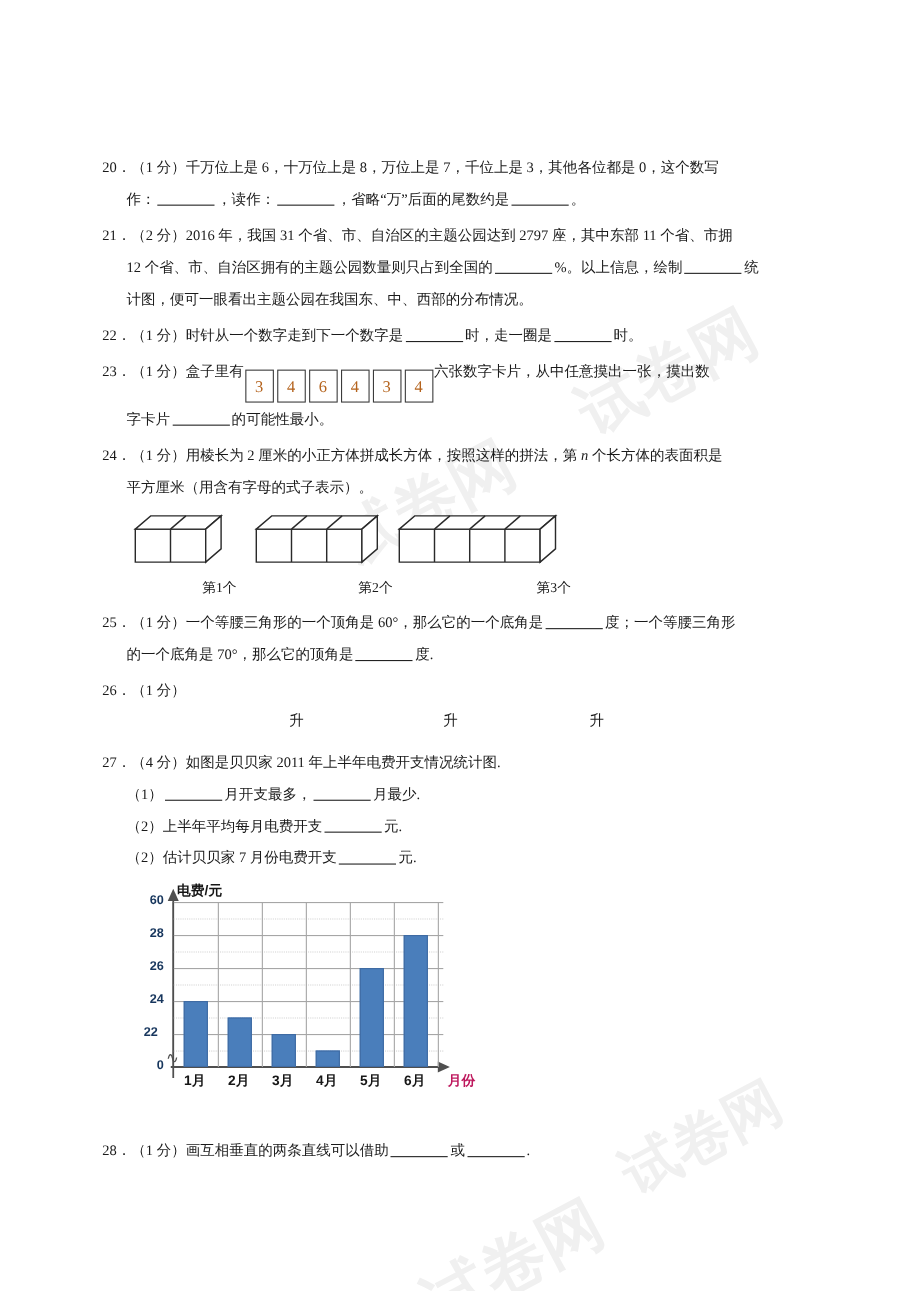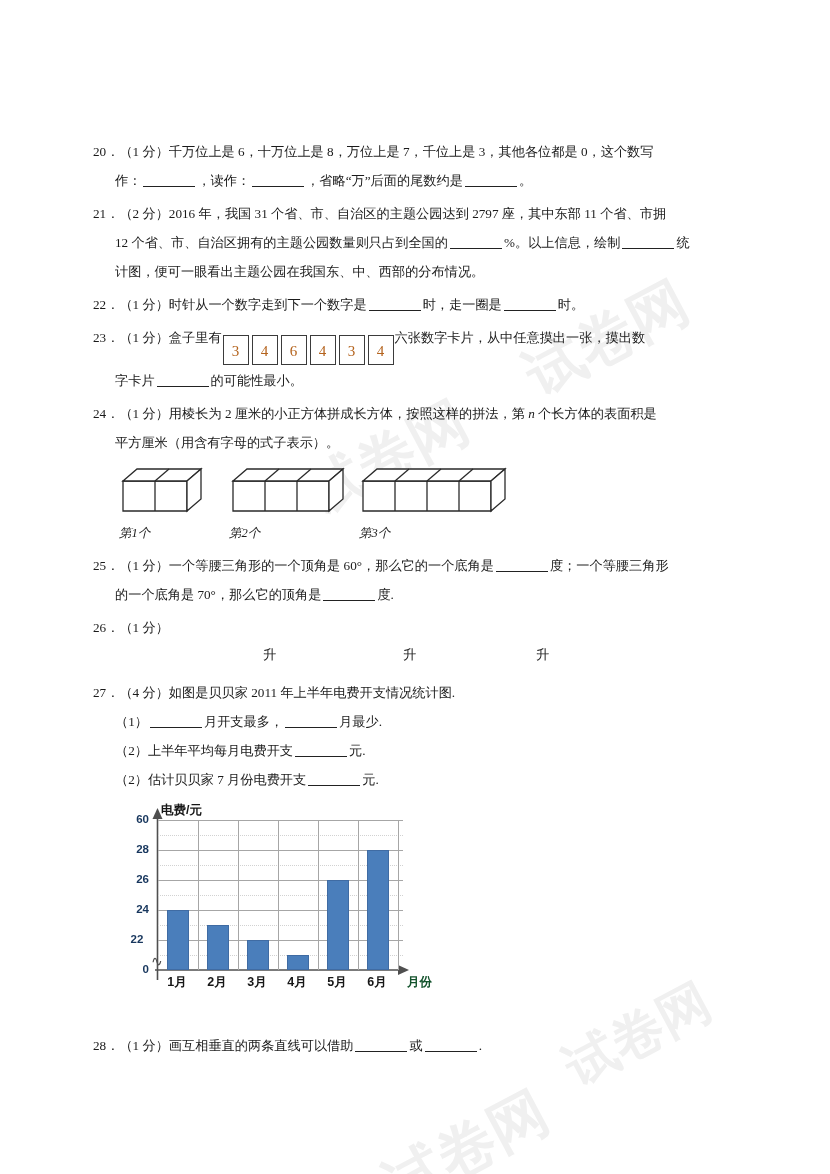--- a/index.html
+++ b/index.html
@@ -95,22 +95,21 @@
 
   
   .figures {
     position: relative;
     margin: 6px 0 2px 18px;
     height: 86px;
   }
   .fig {
     position: absolute;
     top: 0;
-    text-align: left;
-    font-style: italic;
+    text-align: right;
   }
   .fig-caption {
     font-size: 12.5px;
     margin-top: 4px;
     letter-spacing: 0px;
   }
 
   
   .conv {
     padding-left: 22px;
@@ -209,21 +208,21 @@
     width: 260px;
     height: 20px;
   }
   .xaxis-title {
     position: absolute;
     left: 292px;
     top: 172px;
     font-size: 12.5px;
     font-family: "Liberation Sans", sans-serif;
     font-weight: bold;
-    color: #14532d;
+    color: #be185d;
   }
   .axis-break {
     position: absolute;
     left: 36px;
     top: 152px;
     font-size: 14px;
     color: #4f4f4f;
     line-height: 14px;
     font-family: "Liberation Sans", sans-serif;
   }

